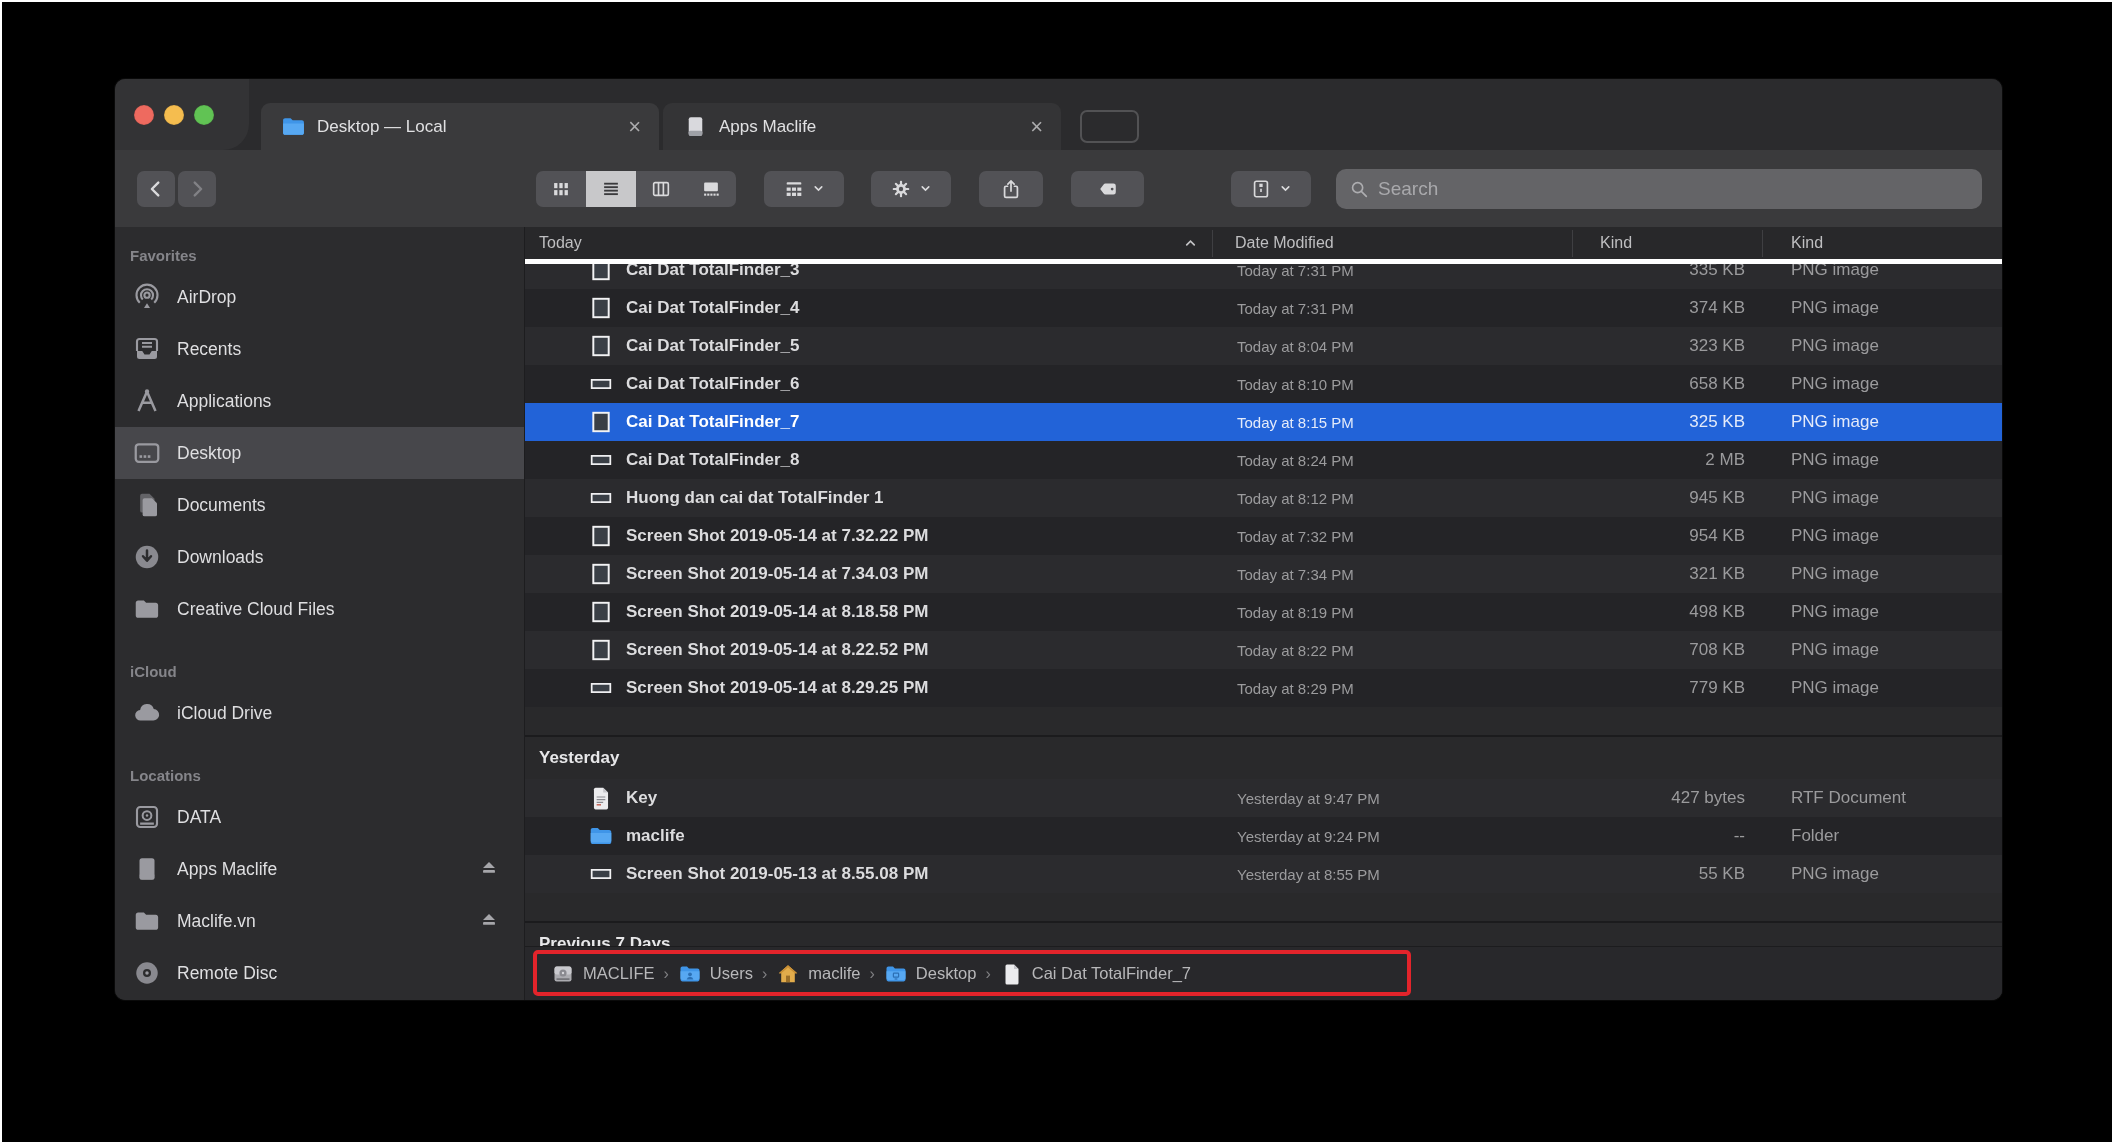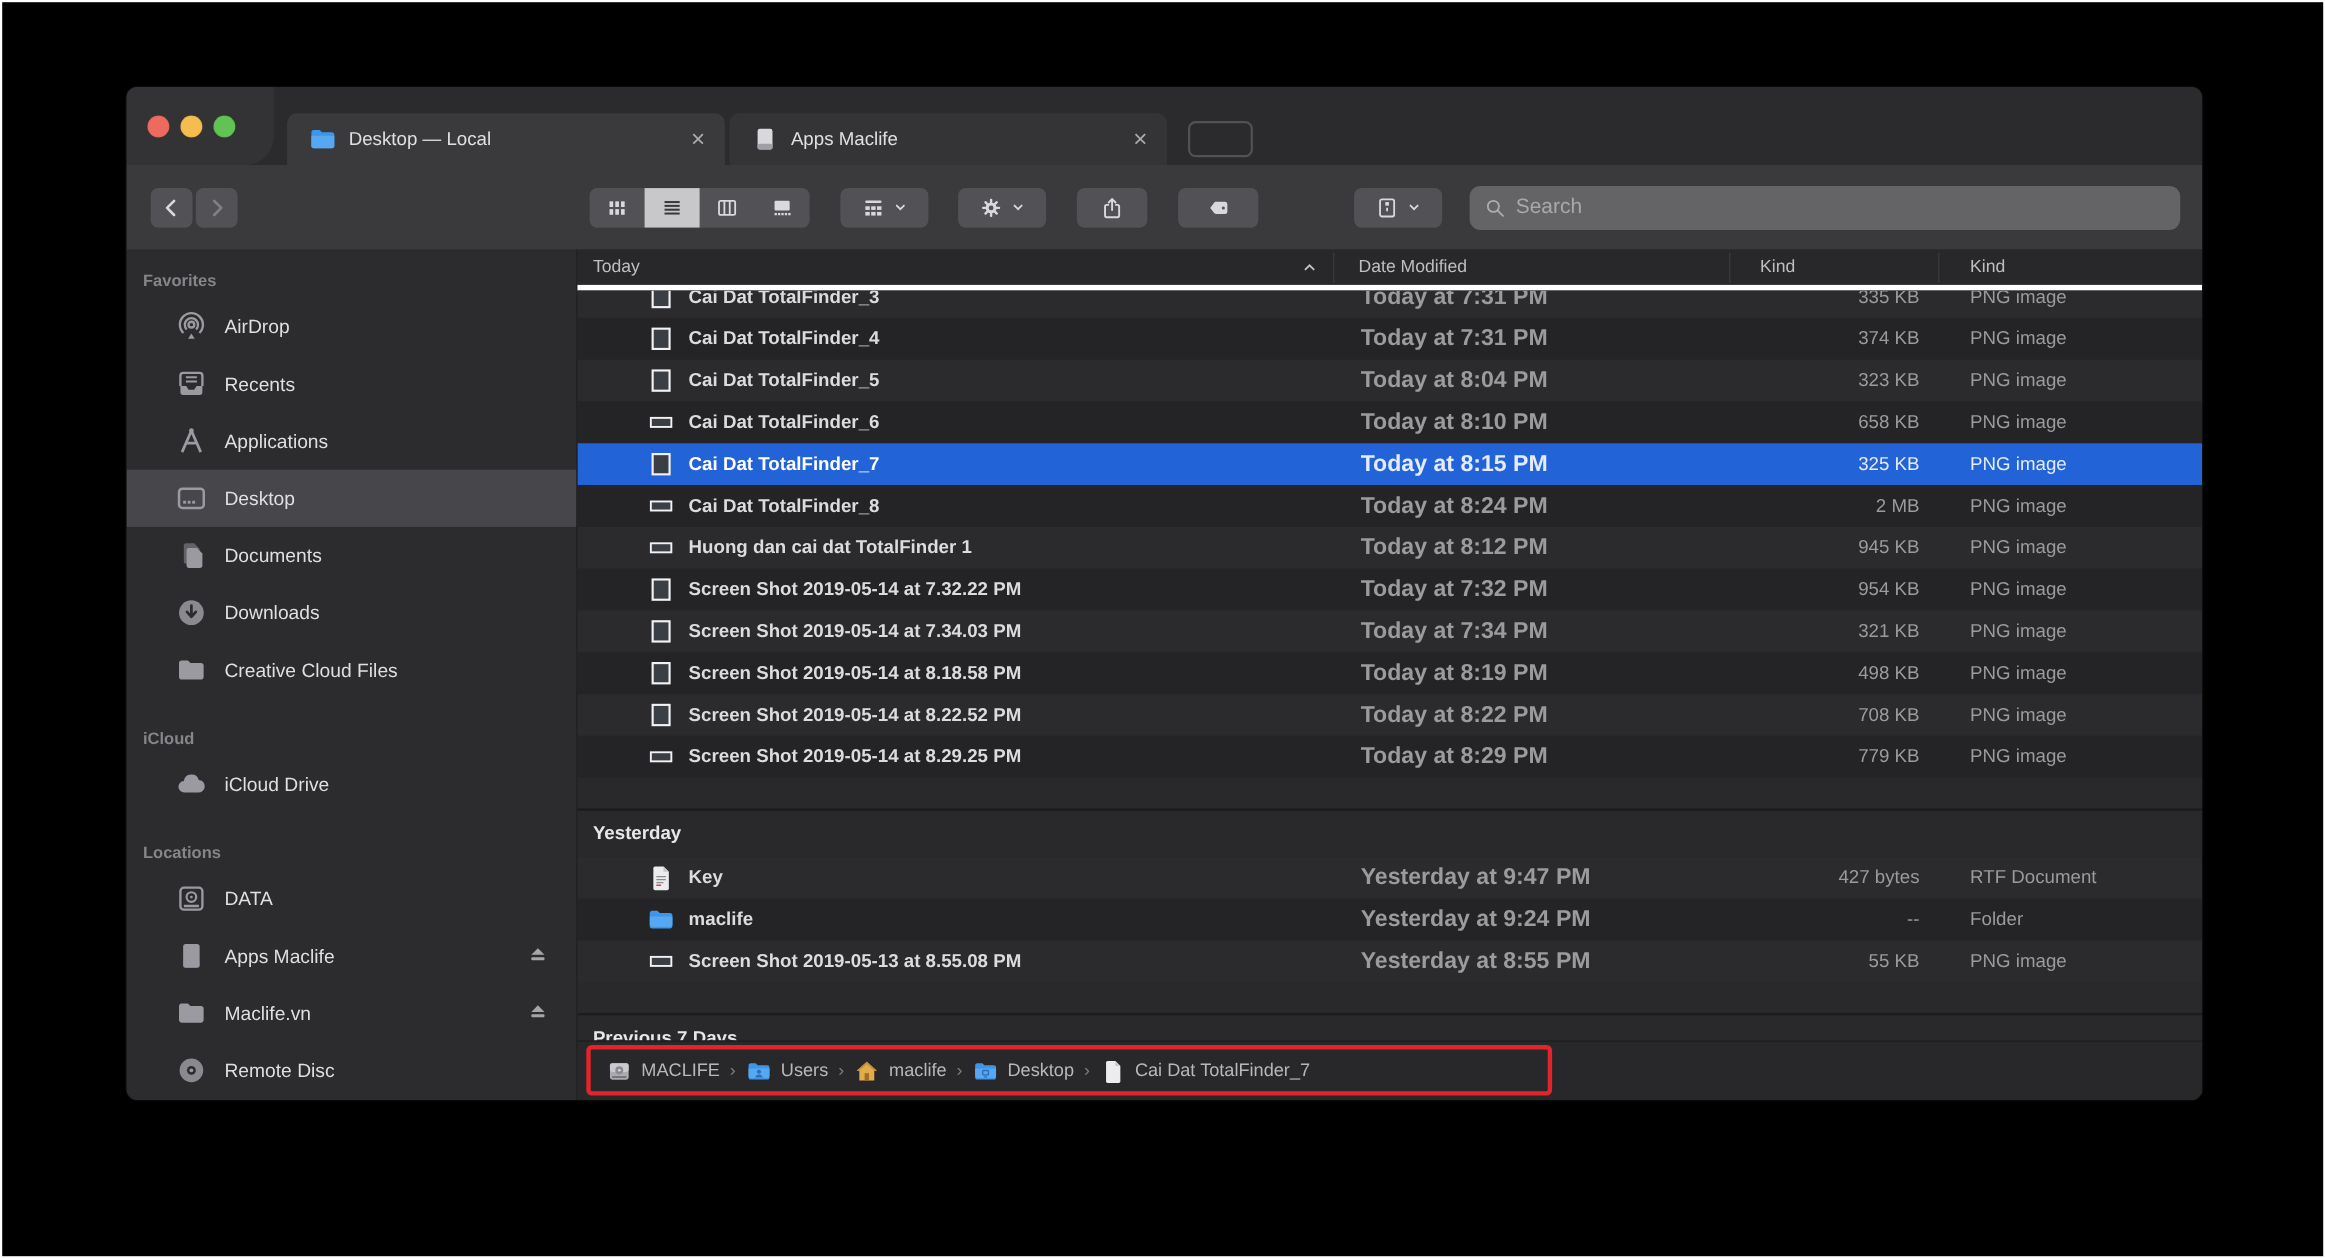--- a/index.html
+++ b/index.html
@@ -43,21 +43,21 @@
   .searchbox input { width:100%; background:transparent; border:none; outline:none;
                      font-size:19px; color:#ECECEE; margin-left:8px; font-family:"Liberation Sans",sans-serif; }
   .searchbox input::placeholder { color:#A9A9AC; }
   svg.g { width:22px; height:22px; display:block; }
 
   
   .content { display:flex; height:773px; }
   .sidebar { width:410px; background:#2C2C2E; border-right:1px solid #1D1D1F; padding-top:14px; overflow:hidden; }
   .sec-title { height:30px; line-height:30px; padding-left:15px; font-size:15px; font-weight:700; color:#85858A; }
   .sec-title.gap { margin-top:22px; }
-  .side-item { height:52px; display:flex; align-items:center; padding-left:42px; }
+  .side-item { height:52px; display:flex; align-items:center; padding-left:15px; }
   .side-item.selected { background:#47474B; }
   .side-icon { width:34px; display:flex; justify-content:center; color:#9A9AA0; }
   .side-icon svg { width:30px; height:30px; }
   .slabel { margin-left:13px; font-size:17.5px; color:#DFDFE1; white-space:nowrap; }
   .eject { margin-left:auto; margin-right:24px; color:#A6A6AA; }
   .eject svg { width:22px; height:22px; }
 
   .main { flex:1; min-width:0; display:flex; flex-direction:column; background:#29292B; }
 
   
@@ -76,21 +76,21 @@
   .row-inner { height:38px; display:flex; align-items:center; }
   .row.light { background:#2B2B2E; }
   .row.dark  { background:#242427; }
   .row.selected { background:#2263D8; }
   .row.clipped { height:25px; position:relative; overflow:hidden; }
   .row.clipped .row-inner { position:absolute; left:0; right:0; bottom:0; }
   .c-name { flex:1; min-width:0; display:flex; align-items:center; padding-left:62px; }
   .file-icon { width:27px; height:27px; margin-right:12px; display:flex; align-items:center; justify-content:center; }
   .file-icon svg { width:26px; height:26px; }
   .fname { font-size:17px; color:#DCDCDE; white-space:nowrap;font-weight:bold; }
-  .c-date { width:359px; padding-left:22px; font-size:21px; color:#9B9B9D;font-weight:bold; }
+  .c-date { width:359px; padding-left:22px; font-size:15px; color:#9B9B9D; }
   .c-size { width:189px; padding-right:18px; text-align:right; font-size:17px; color:#9B9B9D; }
   .c-kind { width:239px; padding-left:28px; font-size:17px; color:#9B9B9D; }
   .row.selected .fname { color:#FFFFFF; }
   .row.selected .c-date, .row.selected .c-size, .row.selected .c-kind { color:#E4EBFA; }
   .group-header { margin-top:28px; border-top:2px solid #1B1B1D; height:44px;
                   display:flex; align-items:center; padding-left:14px;
                   font-size:17px; font-weight:600; color:#E7E7E9; }
 
   
   .pathbar { flex:0 0 auto; height:54px; border-top:1px solid #1C1C1E; background:#28282B;

